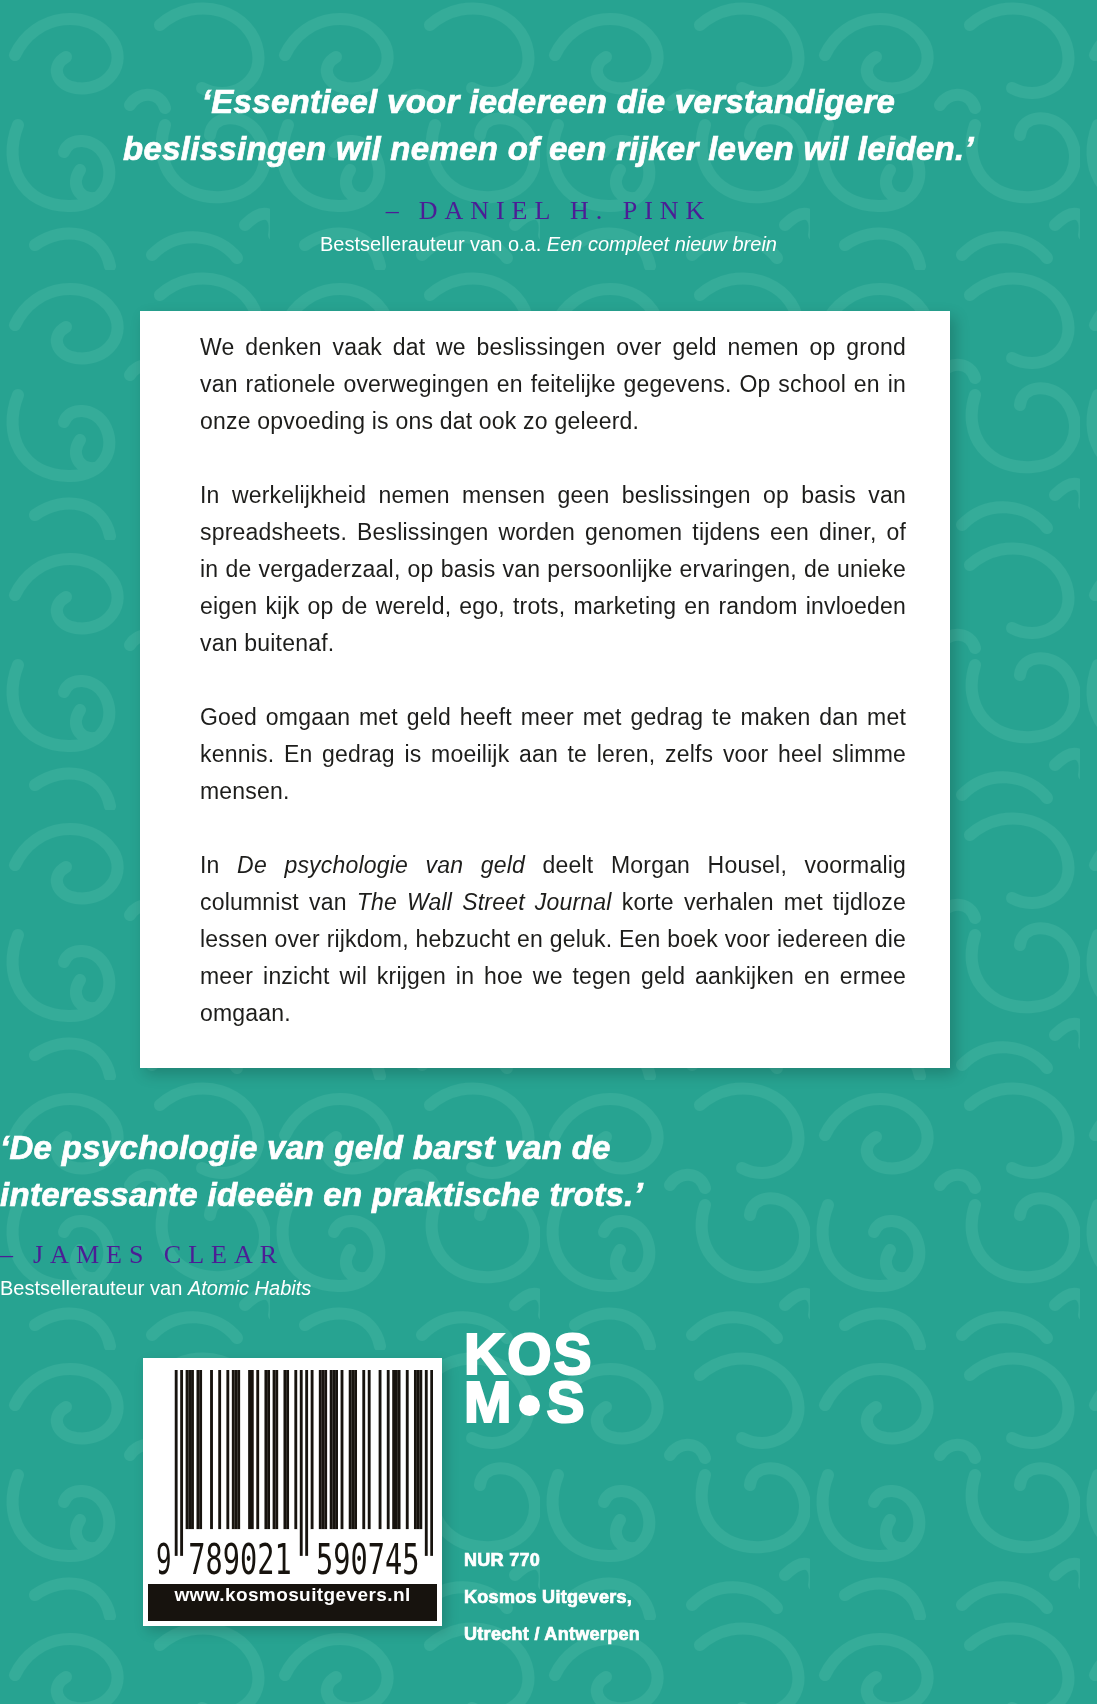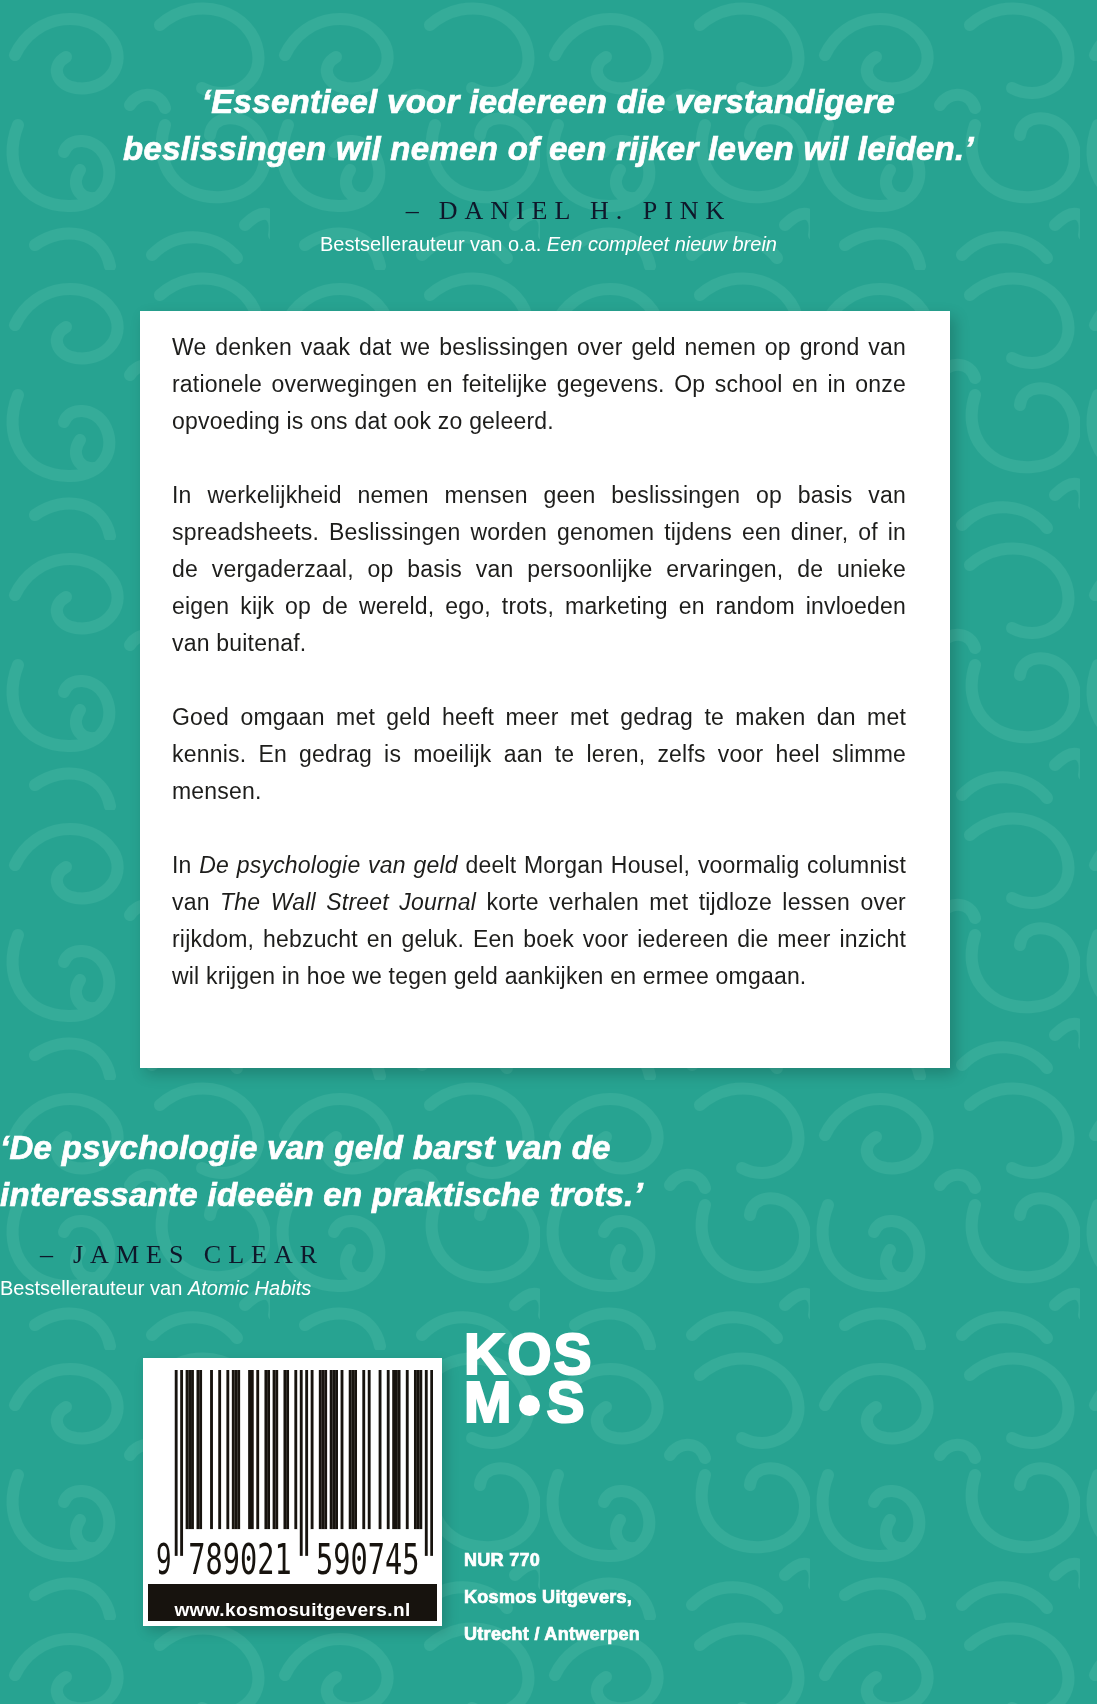--- a/index.html
+++ b/index.html
@@ -9,30 +9,30 @@
     font-family:"Liberation Sans", sans-serif;
   }
   .bg-pattern{position:absolute; inset:0; width:100%; height:100%;}
 
   
   .top-block{position:absolute; top:78px; left:0; right:0; text-align:center; color:#ffffff;}
   .quote{
     font-size:33px; line-height:47px; font-weight:700; font-style:italic;
     letter-spacing:.3px; -webkit-text-stroke:.7px #ffffff;
   }
-  .attribution{margin-top:24px; font-family:"Liberation Serif", serif; font-size:26px; color:#0f172a;padding-left:40px;}
+  .attribution{margin-top:24px; font-family:"Liberation Serif", serif; font-size:26px; color:#4c1d95;}
   .attribution .dash{margin-right:20px; letter-spacing:0;}
   .attribution .name{letter-spacing:7px;}
   .attribution-sub{margin-top:7px; font-size:20px; font-weight:400; color:#ffffff;}
   .attribution-sub em{font-style:italic;}
 
   
   .panel{
     position:absolute; left:140px; top:311px; width:810px; height:757px;
-    background:#ffffff; box-sizing:border-box; padding:18px 44px 30px 32px;
+    background:#ffffff; box-sizing:border-box; padding:18px 44px 30px 60px;
     box-shadow:5px 6px 14px rgba(0,0,0,.20);
   }
   .panel p{
     margin:0 0 37px 0; color:#1d1d1b; font-size:23px; line-height:37px;
     text-align:justify; letter-spacing:.2px;
   }
   .panel p:last-child{margin-bottom:0;}
   .panel em{font-style:italic;}
 
   
@@ -40,21 +40,21 @@
   .bottom-block .attribution{margin-top:22px;}
 
   
   .barcode-box{
     position:absolute; left:143px; top:1358px; width:299px; height:268px;
     background:#ffffff; box-shadow:4px 5px 12px rgba(0,0,0,.18);
   }
   .barcode-box svg{position:absolute; left:10px; top:12px;}
   .url-bar{
     position:absolute; left:5px; right:5px; bottom:5px; height:37px;
-    background:#17130e; display:flex; align-items:flex-end; justify-content:center;
+    background:#17130e; display:flex; align-items:flex-start; justify-content:center;
   }
   .url-bar span{color:#ffffff; font-weight:700; font-size:19px; letter-spacing:.4px;}
 
   
   .kosmos-logo{
     position:absolute; left:464px; top:1330px; color:#ffffff;
     font-weight:700; font-size:57px; line-height:48px; letter-spacing:2px;
     -webkit-text-stroke:2.2px #ffffff;
   }
   .logo-line2{display:flex; align-items:center;}

